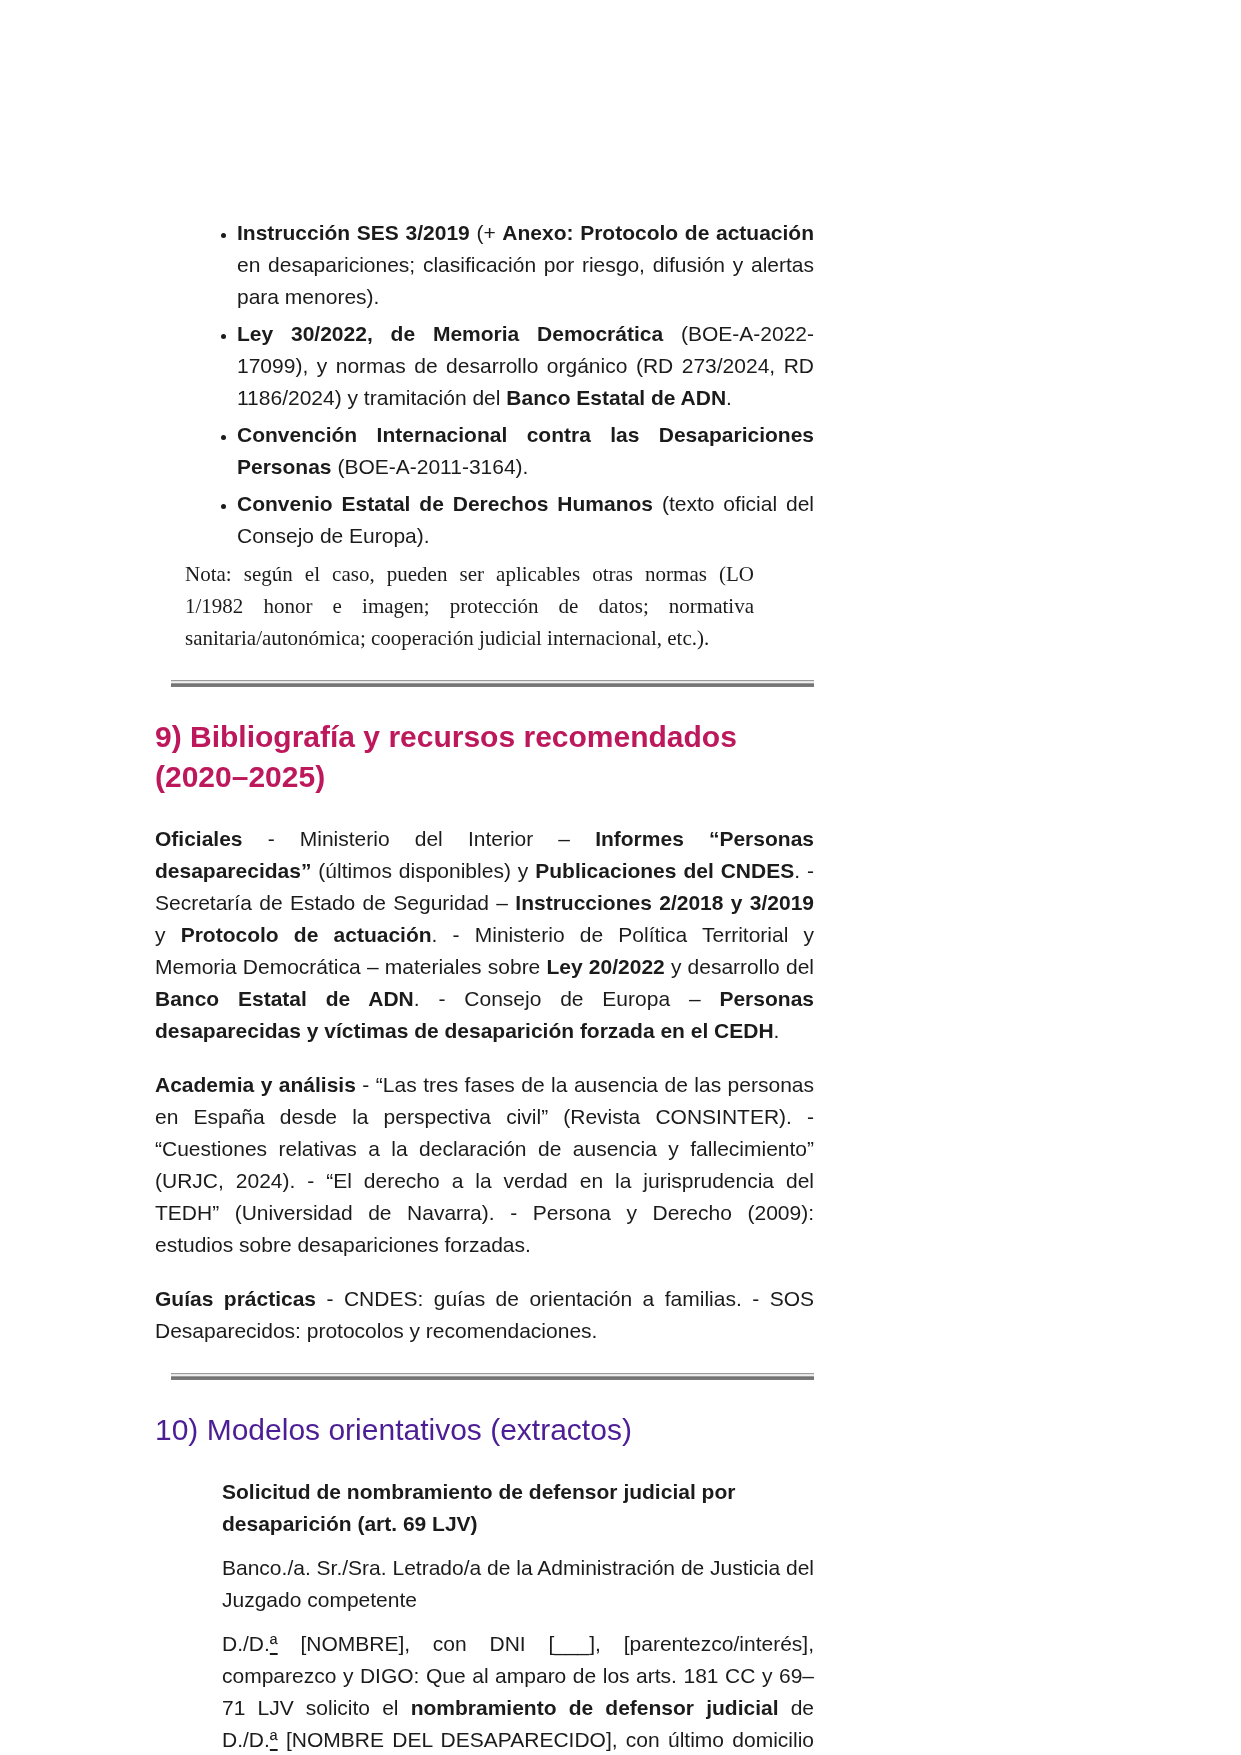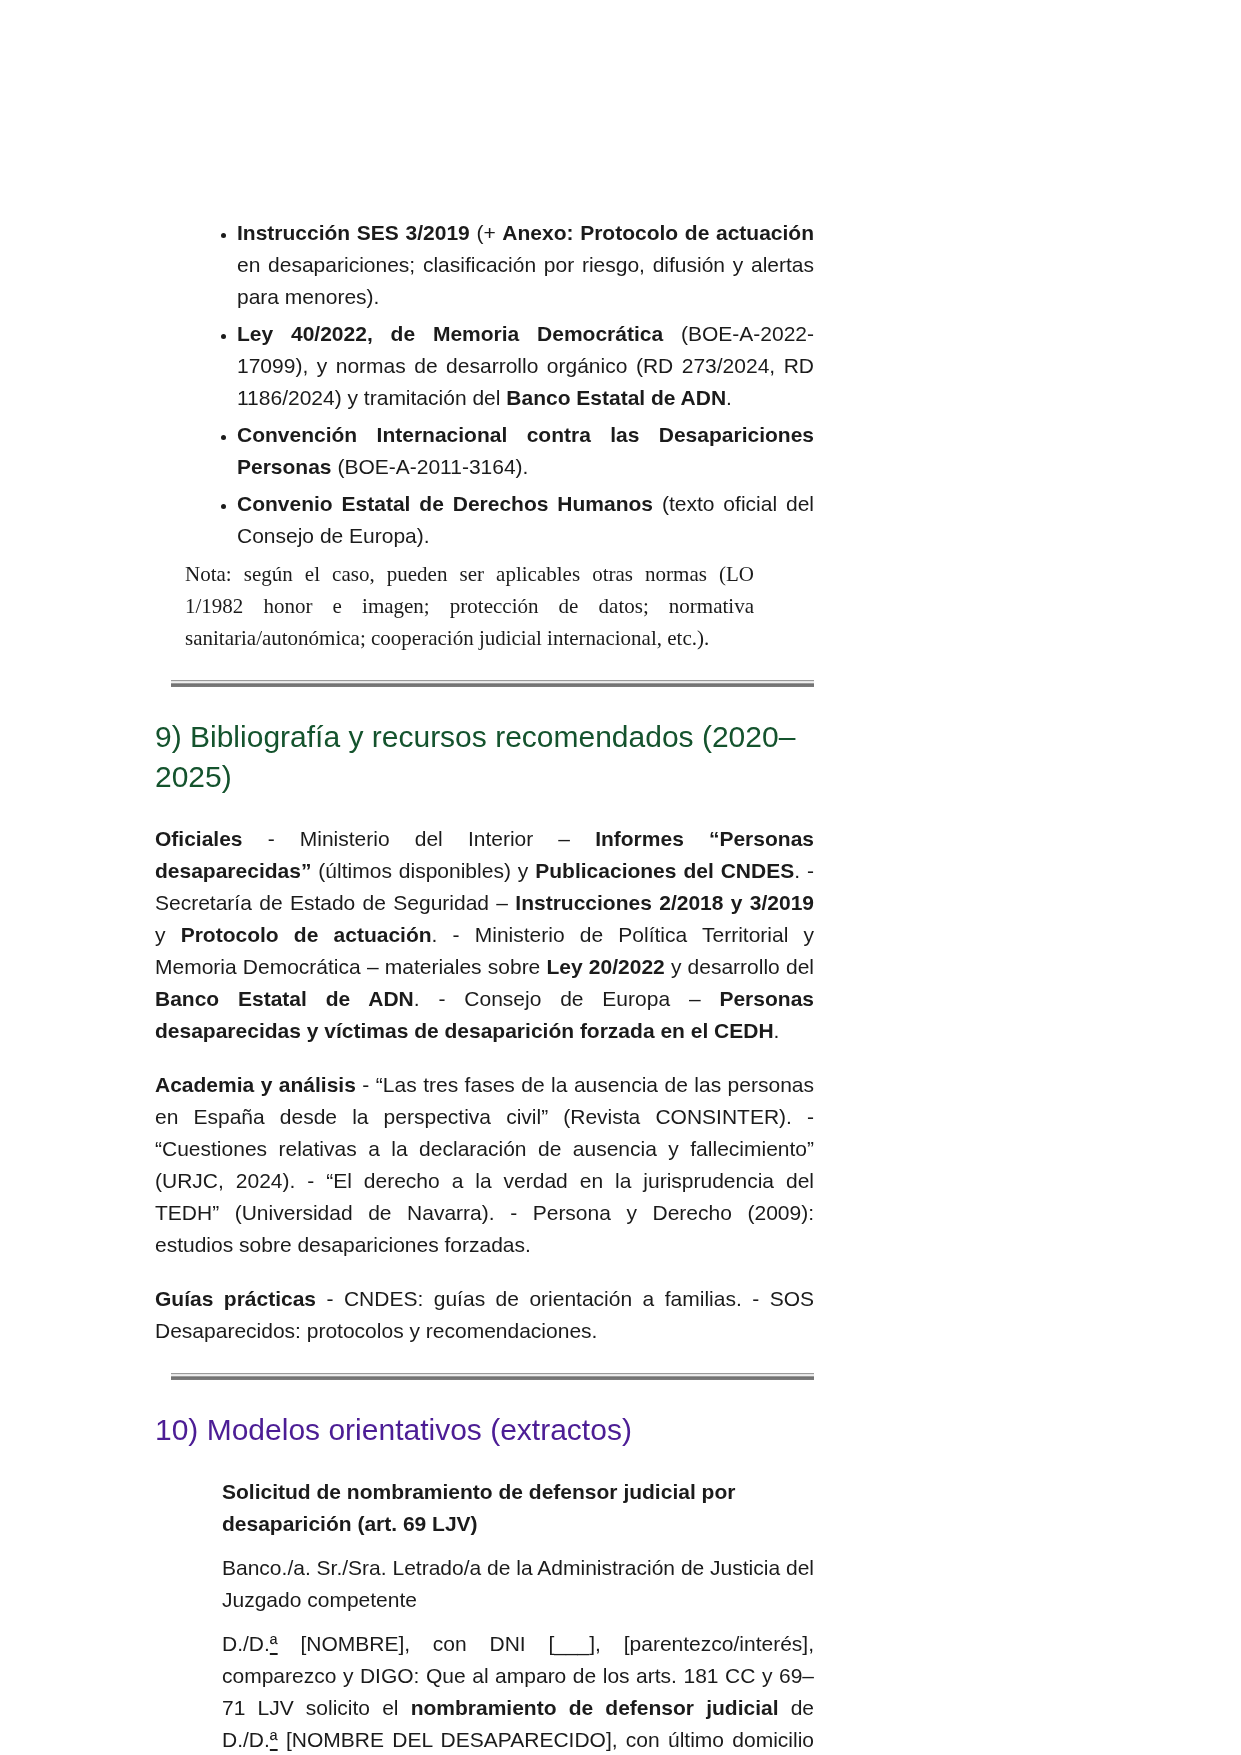--- a/index.html
+++ b/index.html
@@ -41,30 +41,30 @@
   .u{text-decoration:underline;}
 </style>
 </head>
 <body style="color: rgb(27, 27, 27); background: rgb(255, 255, 255);">
 
 <div class="page">
   <div class="content">
 
     <ul class="intro-list">
       <li><b>Instrucción SES 3/2019</b><span> (+ </span><b>Anexo: Protocolo de actuación</b><span> en desapariciones; clasificación por riesgo, difusión y alertas para menores).</span></li>
-      <li><b>Ley 40/2022, de Memoria Democrática</b><span> (BOE-A-2022-17099), y normas de desarrollo orgánico (RD 273/2024, RD 1186/2024) y tramitación del </span><b>Banco Estatal de ADN</b><span>.</span></li>
+      <li><b>Ley 30/2022, de Memoria Democrática</b><span> (BOE-A-2022-17099), y normas de desarrollo orgánico (RD 273/2024, RD 1186/2024) y tramitación del </span><b>Banco Estatal de ADN</b><span>.</span></li>
       <li><b>Convención Internacional contra las Desapariciones Personas</b><span> (BOE-A-2011-3164).</span></li>
       <li><b>Convenio Estatal de Derechos Humanos</b><span> (texto oficial del Consejo de Europa).</span></li>
     </ul>
 
     <p class="note"><span>Nota: según el caso, pueden ser aplicables otras normas (LO 1/1982 honor e imagen; protección de datos; normativa sanitaria/autonómica; cooperación judicial internacional, etc.).</span></p>
 
     <hr class="divider">
 
-    <h2 class="section-heading" style="color: #14532d;">9) Bibliografía y recursos recomendados (2020–2025)</h2>
+    <h2 class="section-heading" style="color: #be185d; font-weight: bold;">9) Bibliografía y recursos recomendados (2020–2025)</h2>
 
     <p class="para"><b>Oficiales</b><span> - Ministerio del Interior – </span><b>Informes “Personas desaparecidas”</b><span> (últimos disponibles) y </span><b>Publicaciones del CNDES</b><span>. - Secretaría de Estado de Seguridad – </span><b>Instrucciones 2/2018 y 3/2019</b><span> y </span><b>Protocolo de actuación</b><span>. - Ministerio de Política Territorial y Memoria Democrática – materiales sobre </span><b>Ley 20/2022</b><span> y desarrollo del </span><b>Banco Estatal de ADN</b><span>. - Consejo de Europa – </span><b>Personas desaparecidas y víctimas de desaparición forzada en el CEDH</b><span>.</span></p>
     <p class="para"><b>Academia y análisis</b><span> - “Las tres fases de la ausencia de las personas en España desde la perspectiva civil” (Revista CONSINTER). - “Cuestiones relativas a la declaración de ausencia y fallecimiento” (URJC, 2024). - “El derecho a la verdad en la jurisprudencia del TEDH” (Universidad de Navarra). - Persona y Derecho (2009): estudios sobre desapariciones forzadas.</span></p>
     <p class="para"><b>Guías prácticas</b><span> - CNDES: guías de orientación a familias. - SOS Desaparecidos: protocolos y recomendaciones.</span></p>
 
     <hr class="divider">
 
     <h2 class="section-heading" style="color: #4c1d95;">10) Modelos orientativos (extractos)</h2>
 
     <p class="sub-title"><b>Solicitud de nombramiento de defensor judicial por desaparición (art. 69 LJV)</b></p>

